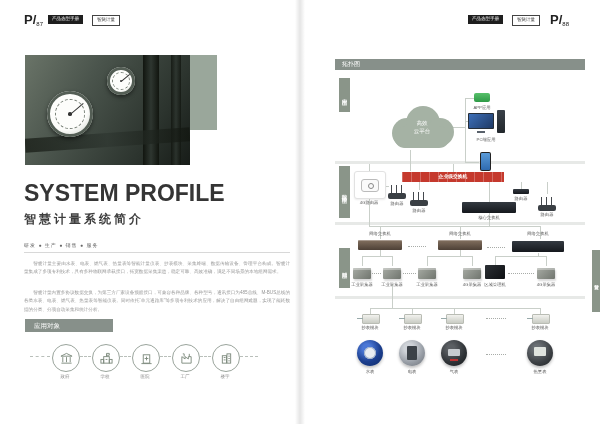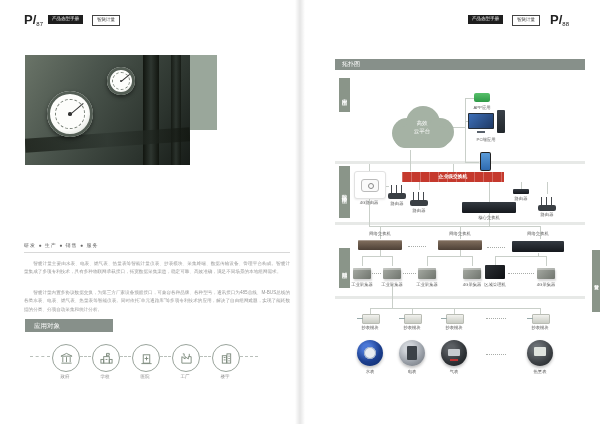--- a/index.html
+++ b/index.html
@@ -96,20 +96,22 @@
         <div class="hub"></div>
     </div>
     <div class="gauge" style="left:82px;top:12px;width:28px;height:28px;">
       <div class="tick"></div>
         <div class="needle"></div>
         <div class="hub"></div>
     </div>
   </div>
   <div class="abs sageblock"></div>
 
+  <div class="abs title-en">SYSTEM PROFILE</div>
+  <div class="abs title-zh">智慧计量系统简介</div>
   <div class="abs tagline">研发 ● 生产 ● 销售 ● 服务</div>
   <div class="abs rule"></div>
   <div class="abs para" style="left:24px;top:260px;">智慧计量主要由水表、电表、燃气表、热量表等智能计量仪表、抄表模块、采集终端、数据传输设备、管理平台构成。智慧计量集成了多项专利技术，具有多种物联网承载接口，拓宽数据采集渠道，稳定可靠、高效准确，满足不同场景的本地组网需求。</div>
   <div class="abs para" style="left:24px;top:289px;">智慧计量内置多协议数据交换，为第三方厂家设备预留接口，可兼容各种品牌、各种型号，通讯接口为485总线、M-BUS总线的各类水表、电表、燃气表、热量表等智能仪表。同时依托“单元通路库”等多项专利技术的应用，解决了自由组网难题，实现了能耗数据的分类、分项自动采集和统计分析。</div>
 
   <div class="abs secbar" style="left:25px;top:319px;width:88px;">应用对象</div>
 
   <div class="dash" style="left:30px;top:356px;width:20px;"></div>
   <div class="dash" style="left:80px;top:356px;width:11px;"></div>
   <div class="dash" style="left:120px;top:356px;width:11px;"></div>

